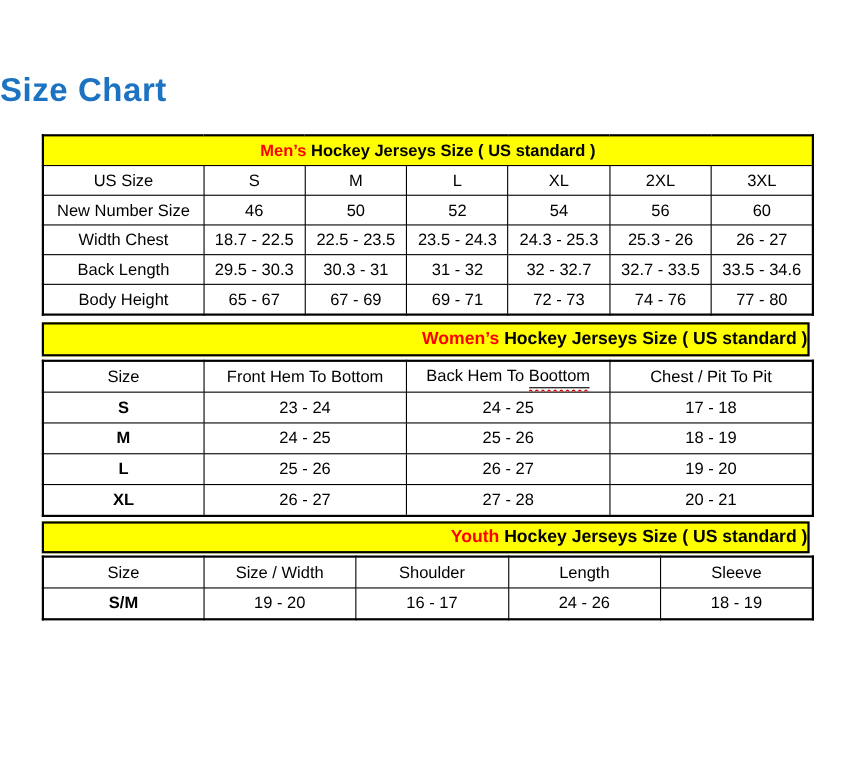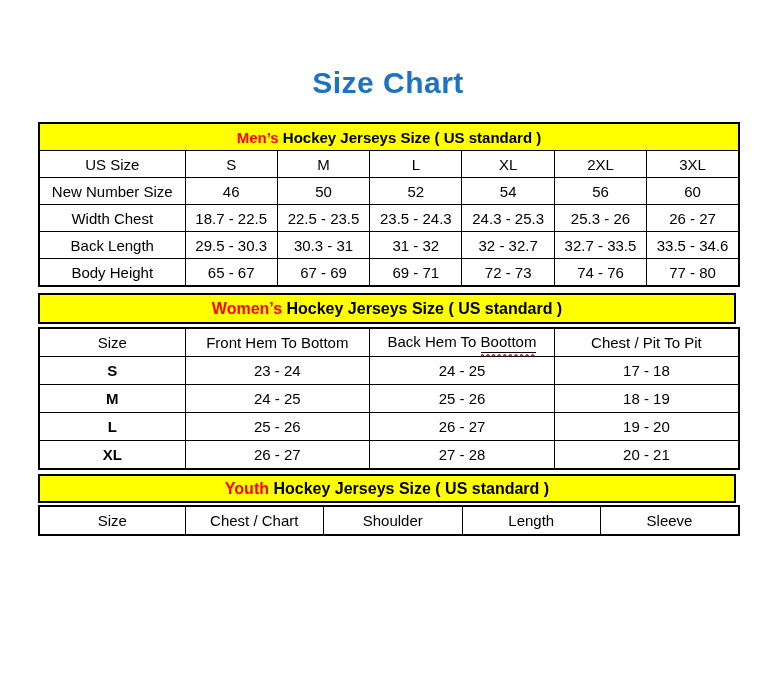--- a/index.html
+++ b/index.html
@@ -7,21 +7,21 @@
     width: 776px; height: 692px;
     background: #ffffff;
     overflow: hidden;
     font-family: "Liberation Sans", sans-serif;
     color: #000;
   }
   .page { width: 776px; height: 692px; position: relative; }
   .title {
     margin: 0;
     padding-top: 66px;
-    text-align: center;
+    text-align: left;
     font-size: 30px;
     line-height: 34px;
     font-weight: bold;
     color: var(--title-blue, #1B73C2);
     letter-spacing: 0.5px;
   }
   .content { margin: 22px 0 12px 38px; width: 698px; }
 
   table.tbl {
     border-collapse: collapse;
@@ -37,21 +37,21 @@
     padding: 0 2px;
     overflow: hidden;
     white-space: nowrap;
   }
   col.c-label { width: 146px; }
 
   .band-cell, .band {
     background: var(--band-yellow, #FFFF00);
     font-weight: bold;
     font-size: 16px;
-    text-align: center;
+    text-align: right;
   }
   .band-cell { height: 34px; }
   .band {
     border: 2px solid var(--border-black, #000);
     height: 27px;
     line-height: 27px;
   }
   .band.women-band { margin-top: 6px; margin-bottom: 3px; }
   .band.youth-band { margin-top: 4px; margin-bottom: 2px; height: 25px; line-height: 25px; }
 
@@ -198,22 +198,29 @@
       <colgroup>
           <col class="c-label">
           <col>
           <col>
           <col>
           <col>
         </colgroup>
       <tbody>
         <tr>
           <td class="hdr">Size</td>
-          <td class="hdr">Chest / Chart</td>
+          <td class="hdr">Size / Width</td>
           <td class="hdr">Shoulder</td>
           <td class="hdr">Length</td>
           <td class="hdr">Sleeve</td>
         </tr>
+        <tr>
+          <td class="lbl-bold">S/M</td>
+          <td>19 - 20</td>
+          <td>16 - 17</td>
+          <td>24 - 26</td>
+          <td>18 - 19</td>
+        </tr>
       </tbody>
     </table>
 
   </div>
 </div>
 
 </body></html>

